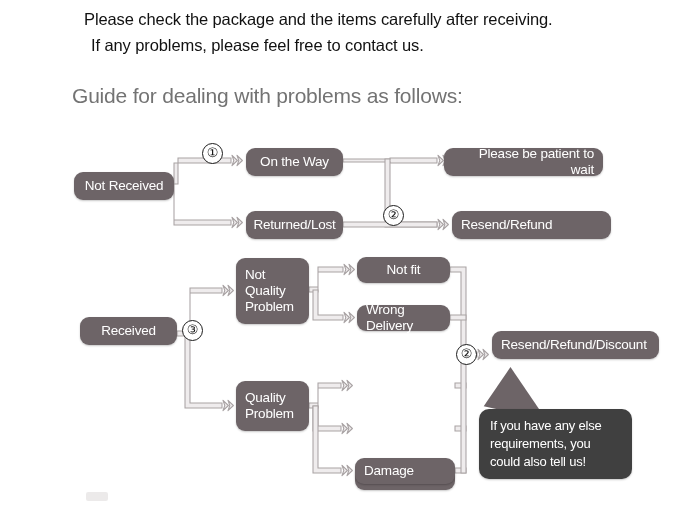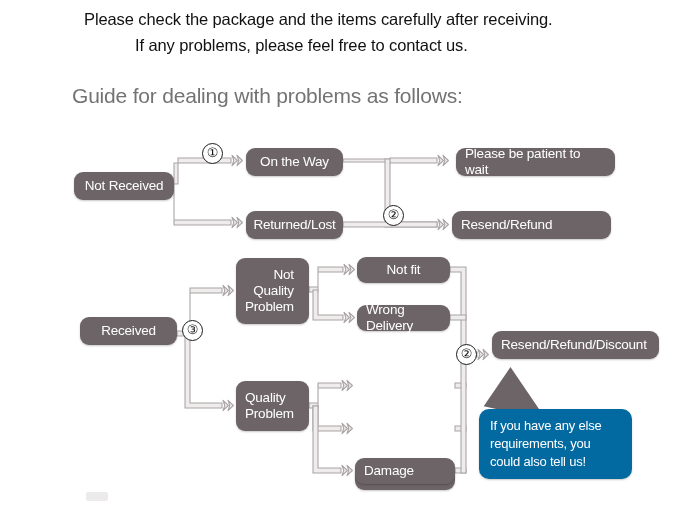--- a/index.html
+++ b/index.html
@@ -28,21 +28,21 @@
     top: 6px;
     width: 560px;
   }
   .intro-line {
     font-size: 16.5px;
     line-height: 26px;
     color: #111111;
     letter-spacing: -0.1px;
     white-space: nowrap;
   }
-  .intro-line.indent { padding-left: 7px; margin-left: 44px; }
+  .intro-line.indent { padding-left: 7px; }
 
   .guide-title {
     position: absolute;
     left: 72px;
     top: 82px;
     font-size: 21px;
     line-height: 28px;
     color: #737373;
     letter-spacing: -0.2px;
     white-space: nowrap;
@@ -97,21 +97,21 @@
     font-size: 13px;
     line-height: 17px;
     text-align: center;
     z-index: 6;
   }
 
   
   .bubble {
     position: absolute;
     box-sizing: border-box;
-    background: #0369a1;
+    background: #404040;
     border-radius: 10px;
     color: #ffffff;
     font-size: 13px;
     line-height: 18px;
     letter-spacing: -0.2px;
     padding: 8px 10px 8px 11px;
     box-shadow: 0 1px 2px rgba(0,0,0,0.22);
     z-index: 4;
   }
   .bubble-tail {
@@ -196,27 +196,27 @@
         <use href="#chev" x="478" y="354.5"></use>
       </g>
     </svg>
 
     <div class="node center" style="left:74px;top:172px;width:100px;height:28px;">Not Received</div>
 
     <div class="node center" style="left:246px;top:211px;width:97px;height:28px;">Returned/Lost</div>
 
     <div class="node center" style="left:246px;top:148px;width:97px;height:28px;">On the Way</div>
 
-    <div class="node" style="left:456px;top:148px;width:159px;height:28px;">Please be patient to wait</div>
+    <div class="node" style="left:444px;top:148px;width:159px;height:28px;text-align:right;">Please be patient to wait</div>
 
     <div class="node" style="left:452px;top:211px;width:159px;height:28px;">Resend/Refund</div>
 
     <div class="node center" style="left:80px;top:317px;width:97px;height:28px;">Received</div>
 
-    <div class="node multi" style="left:236px;top:258px;width:73px;height:66px;text-align:right;">Not
+    <div class="node multi" style="left:236px;top:258px;width:73px;height:66px;">Not
 Quality
 Problem</div>
 
     <div class="node multi" style="left:236px;top:381px;width:73px;height:50px;">Quality
 Problem</div>
 
     <div class="node center" style="left:357px;top:257px;width:93px;height:26px;">Not fit</div>
 
     <div class="node" style="left:357px;top:305px;width:93px;height:26px;">Wrong Delivery</div>
 

